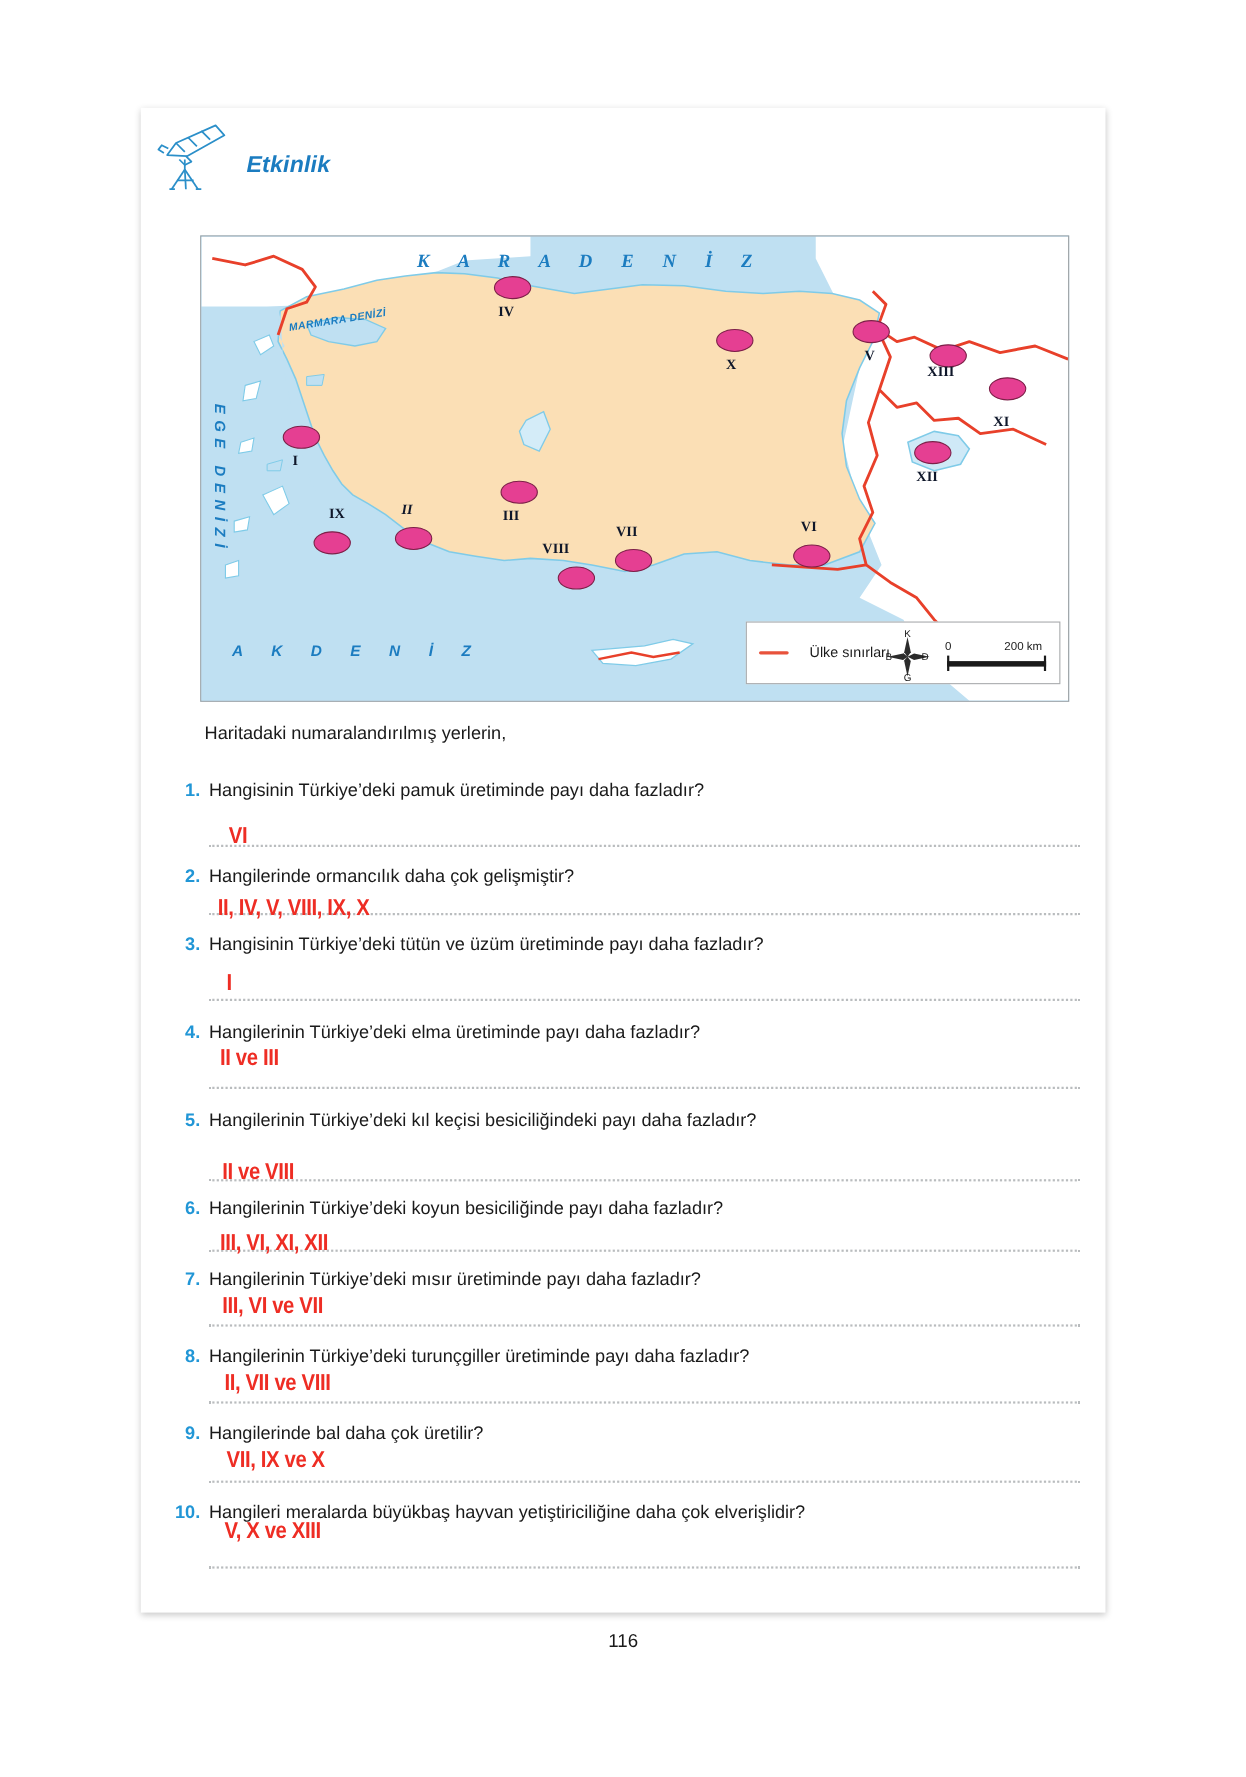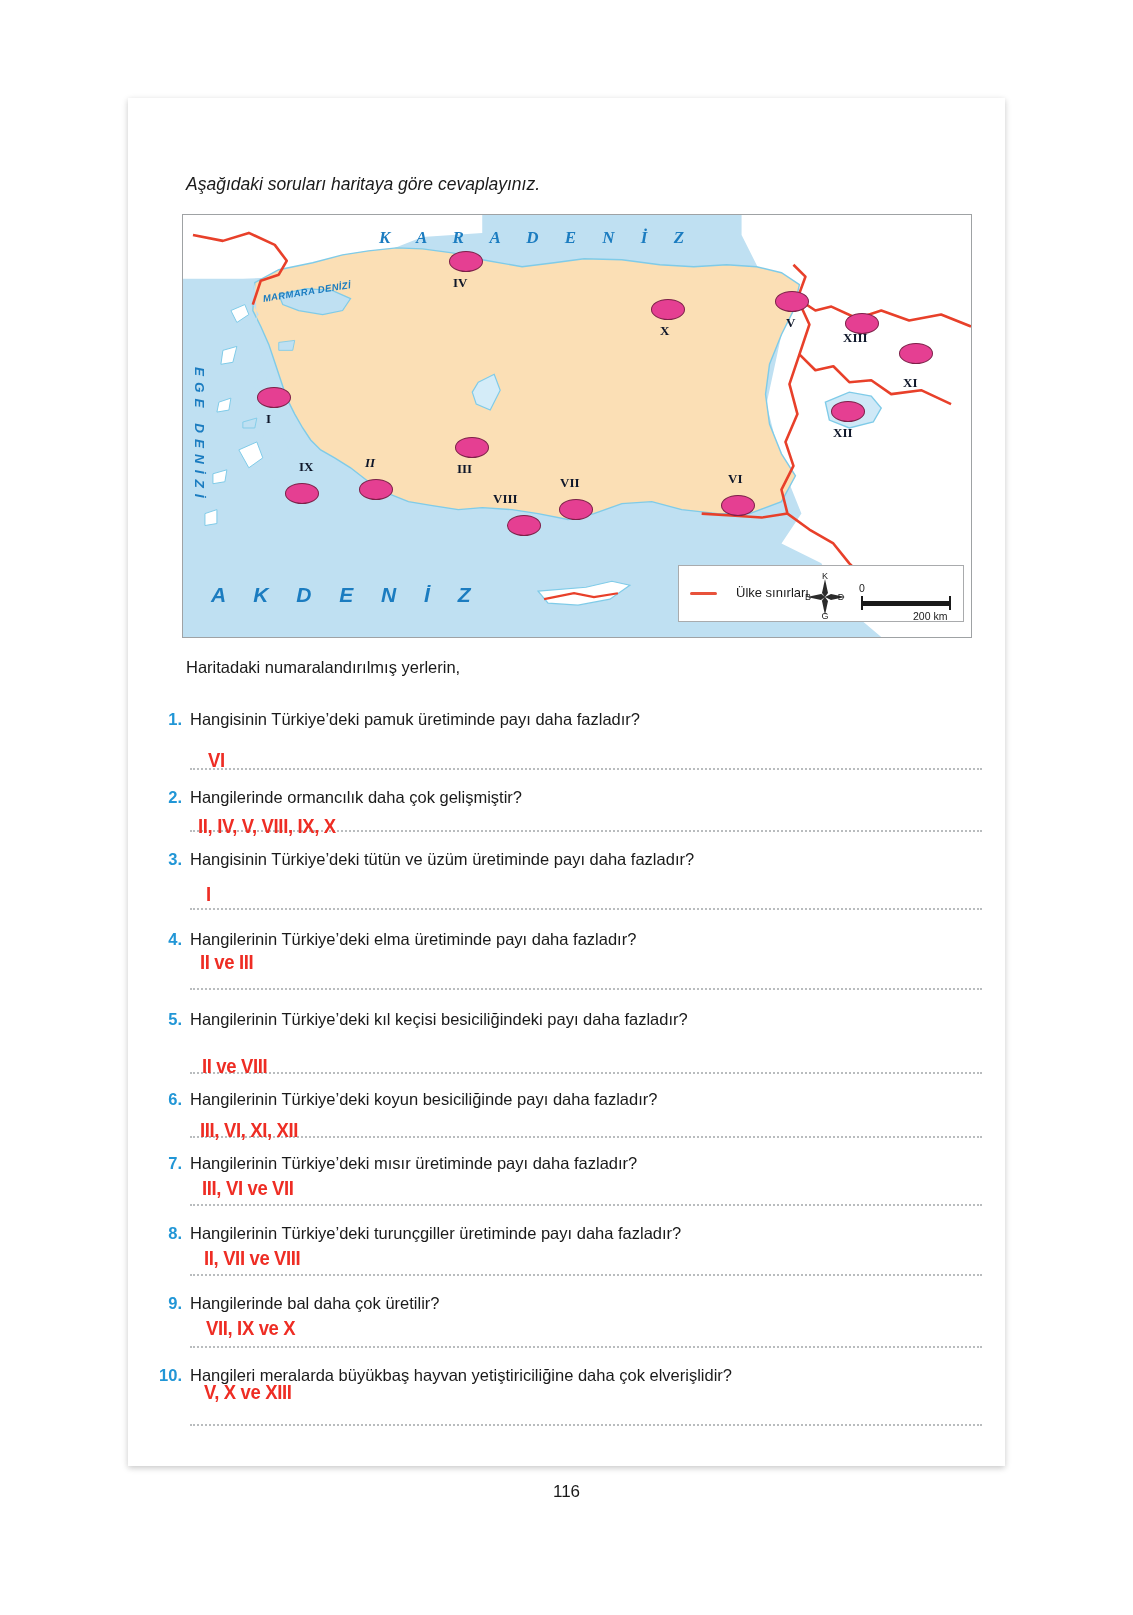--- a/index.html
+++ b/index.html
@@ -39,21 +39,21 @@
     border:1px solid #9fa2a4;
     background:#bfe0f2;
     overflow:hidden;
   }
   .map-svg { position:absolute; left:0; top:0; width:100%; height:100%; }
   .sea-label {
     position:absolute; color:#1b7cc0; font-weight:bold; font-style:italic;
     white-space:nowrap;
   }
   #sea-karadeniz { left:196px; top:13px; font-size:17px; letter-spacing:11px;font-family:Liberation Serif, serif; }
-  #sea-akdeniz   { left:28px;  top:368px; font-size:21px; letter-spacing:11px; }
+  #sea-akdeniz   { left:28px;  top:368px; font-size:14px; letter-spacing:11px; }
   #sea-marmara   { left:79px;  top:78px;  font-size:9.5px; letter-spacing:.4px;
                    transform:rotate(-9deg); transform-origin:left top; }
   #sea-ege {
     left:9px; top:152px; font-size:13.5px; letter-spacing:6px;
     writing-mode:vertical-rl; text-orientation:mixed;
   }
   .marker { position:absolute; }
   .marker .dot {
     position:absolute; left:0; top:0;
     width:34px; height:21px; border-radius:50%;
@@ -119,22 +119,41 @@
   .page-number {
     position:absolute; left:0; top:1482px; width:1133px;
     text-align:center; font-size:17px; color:#1a1a1a;
   }
 </style>
 </head>
 <body>
 
 <div class="page">
 
-
-  <div class="instruction">Aşağıdaki soruları haritaya göre cevaplayınız.</div>
+  <div class="etkinlik-head">
+    <svg class="telescope" viewBox="0 0 76 66">
+      <g fill="none" stroke="#2b8fc9" stroke-width="1.6" stroke-linejoin="round">
+        <path d="M14 33 L22 22 L58 6 L66 15 L32 34 Z"></path>
+        <path d="M22 22 L30 30"></path>
+        <path d="M33 17 L41 25"></path>
+        <path d="M45 11 L53 19"></path>
+        <path d="M11 31 L6 28 L9 24 L15 27"></path>
+        <path d="M31 34 L36 39 L30 42 L25 37"></path>
+        <path d="M30 37 L30 46"></path>
+        <path d="M30 46 L18 64"></path>
+        <path d="M30 46 L42 64"></path>
+        <path d="M30 46 L31 64"></path>
+        <path d="M23 56 L38 56"></path>
+        <path d="M16 64 L21 64"></path>
+        <path d="M40 64 L45 64"></path>
+      </g>
+    </svg>
+    <div class="etkinlik-title">Etkinlik</div>
+  </div>
+
 
   <div class="map-frame">
 
     <svg class="map-svg" viewBox="0 0 790 424" preserveAspectRatio="none">
 
       <rect x="0" y="0" width="790" height="424" fill="#bfe0f2"></rect>
 
       <path d="M0,0 L300,0 L300,18 L240,22 L200,38 L150,44 L110,62 L60,64 L0,64 Z" fill="#ffffff"></path>
       <path d="M560,0 L790,0 L790,424 L700,424 L660,390 L640,350 L600,330
                L620,300 L600,250 L585,190 L600,120 L580,60 L560,20 Z" fill="#ffffff"></path>
@@ -256,21 +275,21 @@
         <polygon points="44,26 30,23 24,26 30,29" fill="#2b2b2b"></polygon>
         <polygon points="24,26 20,23 24,26 21,30" fill="#ffffff" stroke="#2b2b2b" stroke-width=".4"></polygon>
         <text x="24" y="8" font-size="9" text-anchor="middle" fill="#1a1a1a" font-family="Liberation Sans, sans-serif">K</text>
         <text x="24" y="48" font-size="9" text-anchor="middle" fill="#1a1a1a" font-family="Liberation Sans, sans-serif">G</text>
         <text x="40" y="29" font-size="9" text-anchor="middle" fill="#1a1a1a" font-family="Liberation Sans, sans-serif">D</text>
         <text x="7" y="29" font-size="9" text-anchor="middle" fill="#1a1a1a" font-family="Liberation Sans, sans-serif">B</text>
       </svg>
 
       <div class="scalebar">
         <span class="scale-num" style="left:0px; top:0px;">0</span>
-        <span class="scale-num" style="left:54px; top:0px;margin-top:28px;">200 km</span>
+        <span class="scale-num" style="left:54px; top:0px;">200 km</span>
         <span class="scale-bar-line"></span>
         <span class="scale-tick" style="left:2px;"></span>
         <span class="scale-tick" style="left:90px;"></span>
       </div>
     </div>
   </div>
 
   <div class="intro">Haritadaki numaralandırılmış yerlerin,</div>
 
   <div class="q-block" style="top:612px;">

